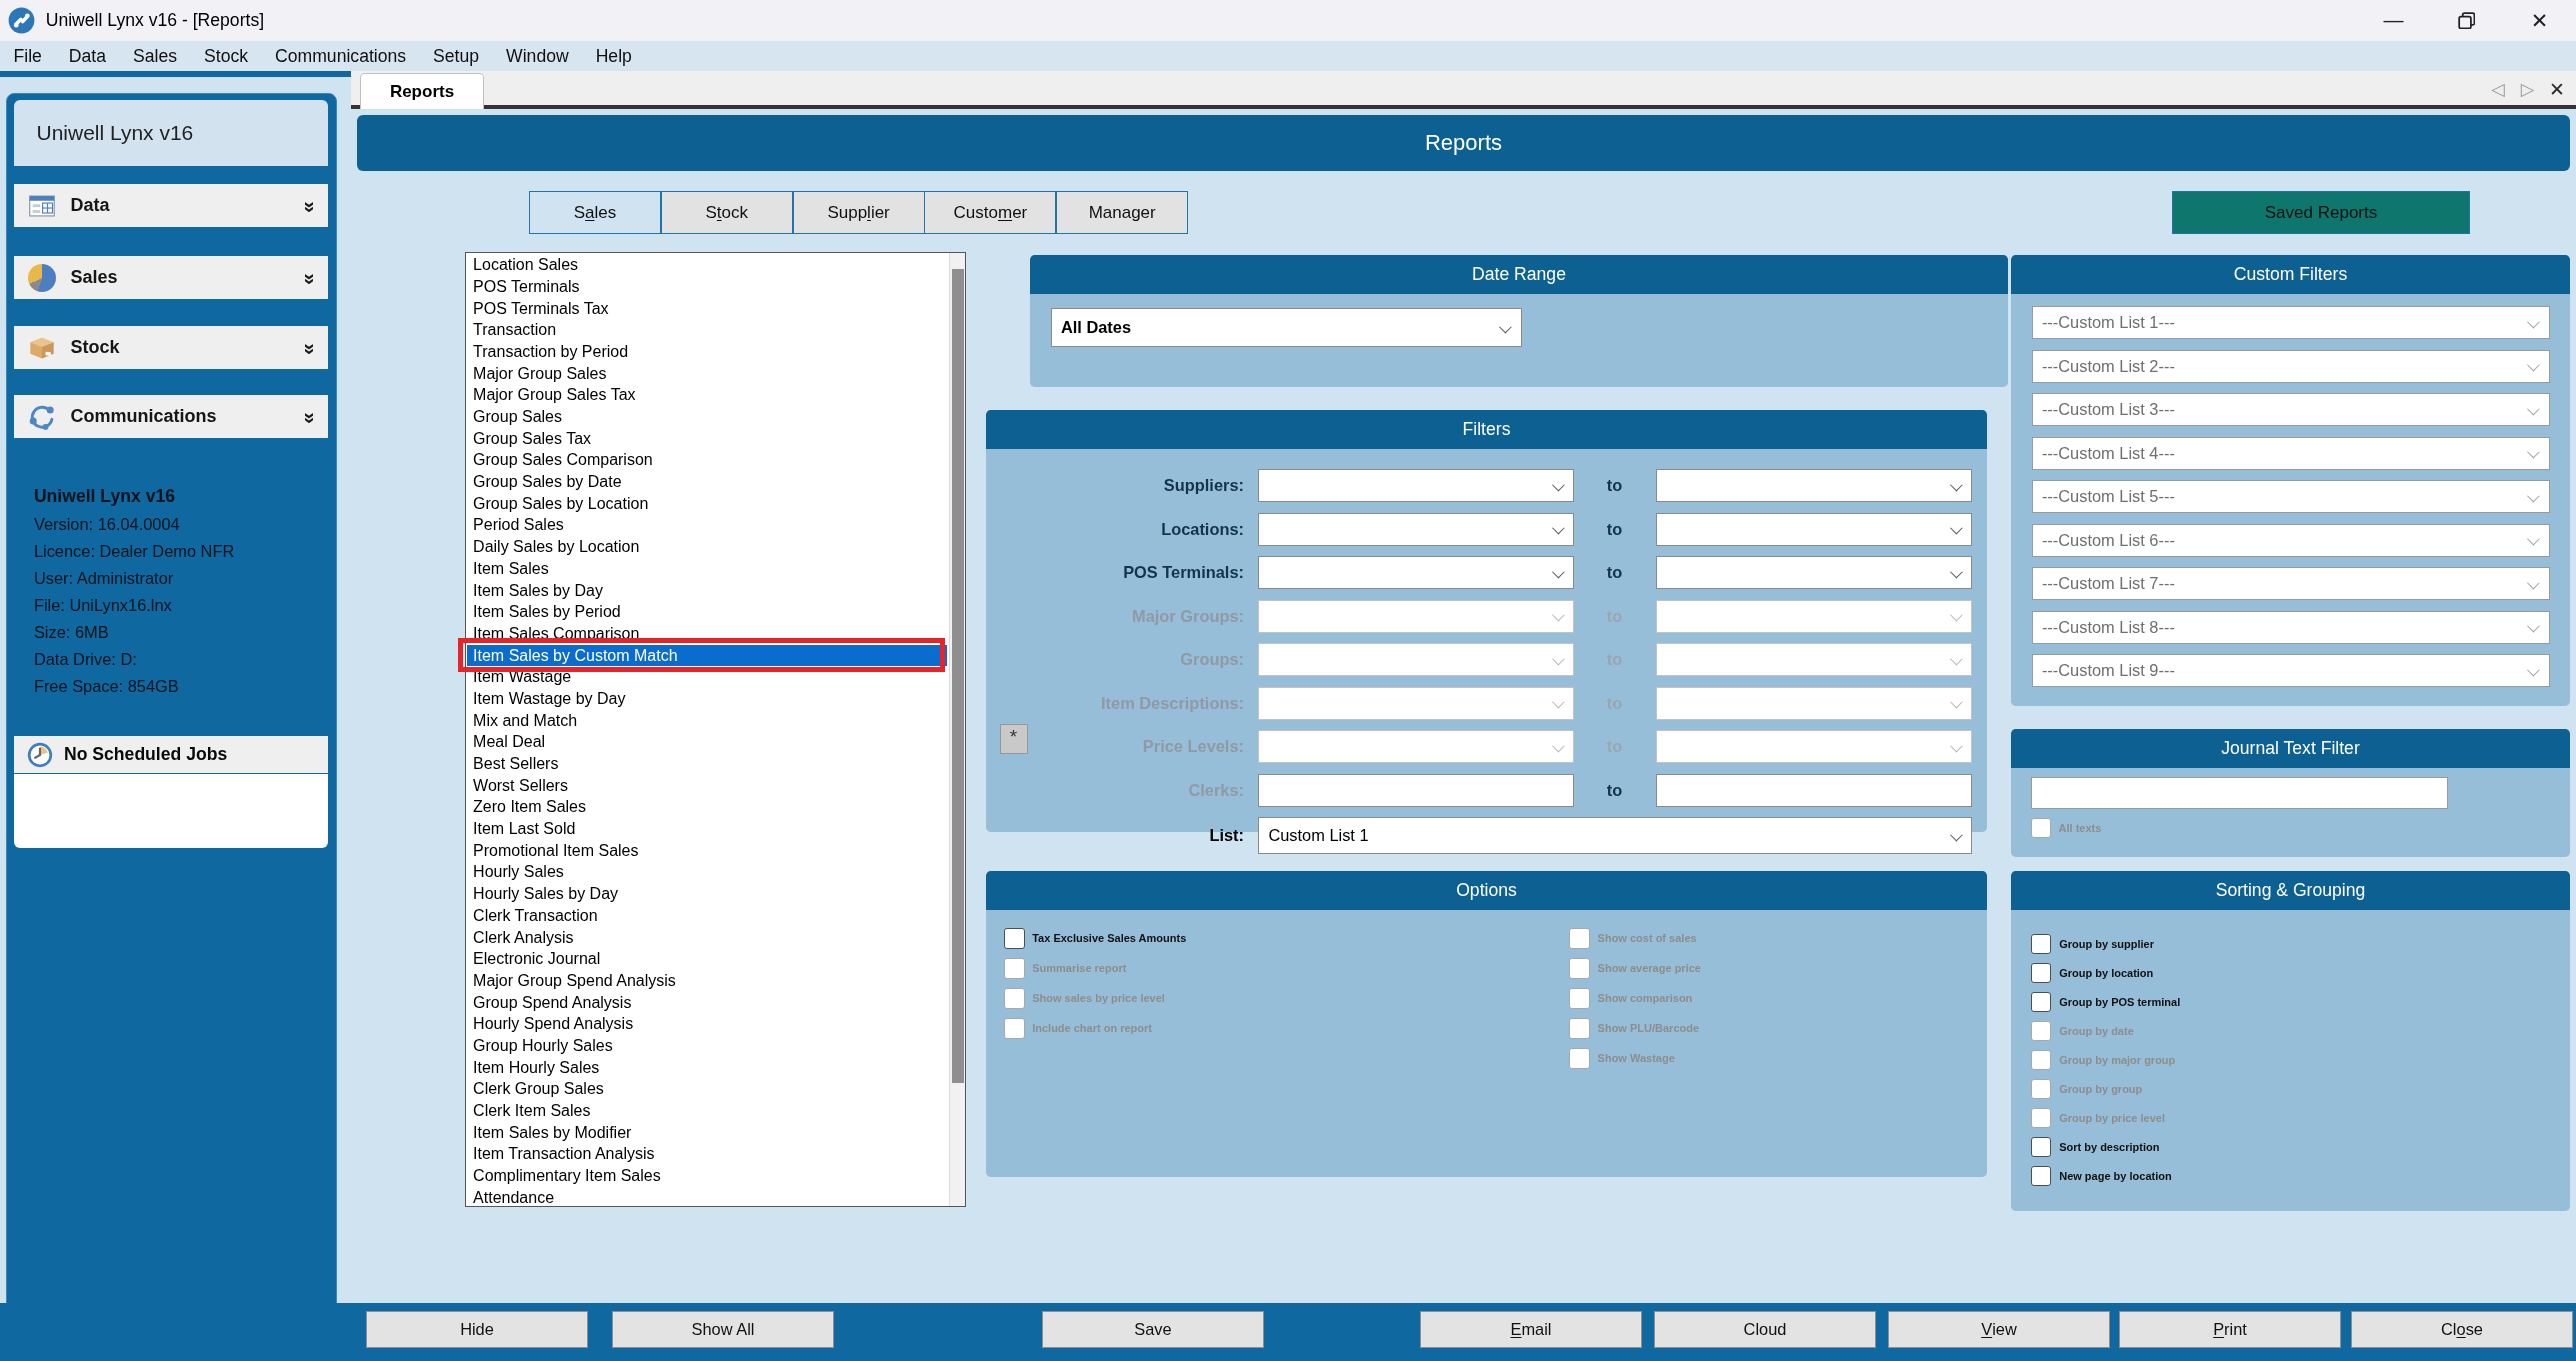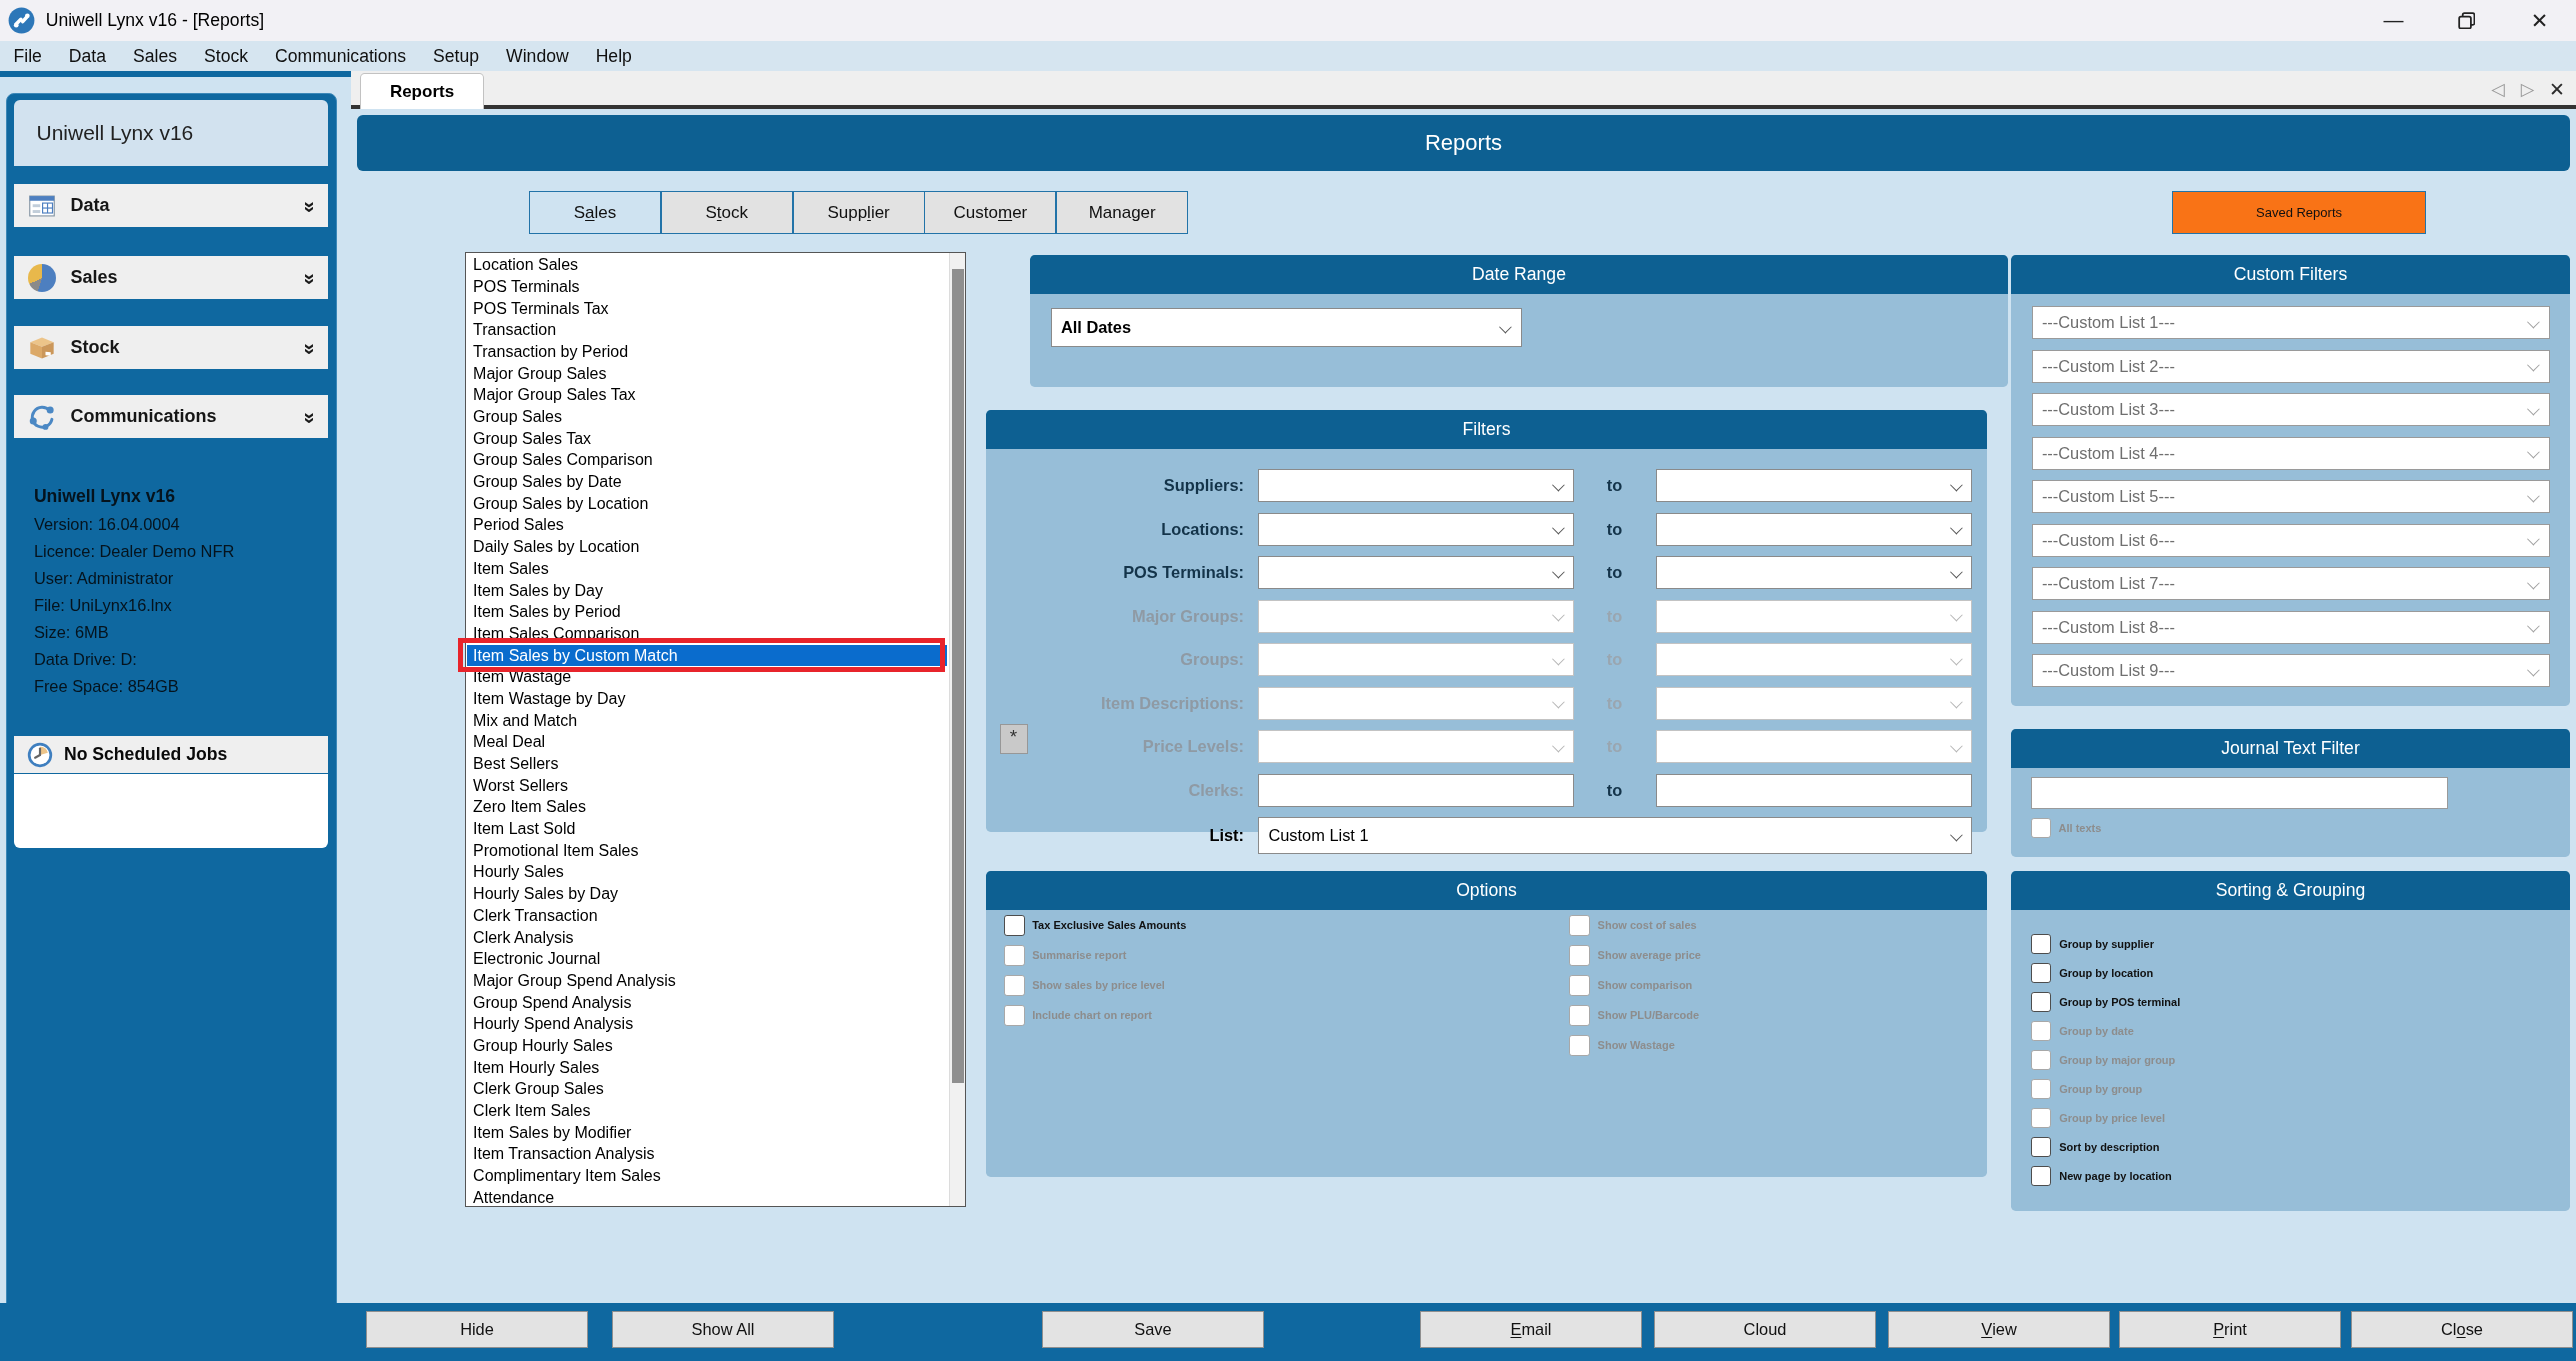--- a/index.html
+++ b/index.html
@@ -31,21 +31,21 @@
   .tab-nav .arrow{font-size:17.6px;color:#9a9a9a;width:24.6px;text-align:center}
   .tab-nav .xmark{font-size:19px;color:#2b2b2b;font-weight:700;width:24.6px;text-align:center}
 
   
   .content{position:absolute;left:351px;top:109px;width:2225px;height:1194px;background:#cfe3f1}
   .page-header{position:absolute;left:357px;top:115px;width:2213px;height:56px;background:#0d6092;border-radius:5.9px;color:#fff;font-size:22px;display:flex;align-items:center;justify-content:center}
 
   .cat-tabs{position:absolute;left:529px;top:191px;height:43px;display:flex;border:1.8px solid #2273a8;background:#2273a8;gap:1.8px}
   .cat-tab{width:130px;display:flex;align-items:center;justify-content:center;font-size:17px;background:#e2e2e2;color:#111}
   .cat-tab.active{background:#cfe3f1}
-  .saved-reports{position:absolute;left:2172px;top:191px;width:254px;height:43px;background:#f97316;border:1.8px solid #2273a8;display:flex;align-items:center;justify-content:center;font-size:13px;color:#111}
+  .saved-reports{position:absolute;left:2172px;top:191px;width:298px;height:43px;background:#0f766e;border:1.8px solid #2273a8;display:flex;align-items:center;justify-content:center;font-size:17px;color:#111}
 
   
   .report-list{position:absolute;left:465px;top:252px;width:501px;height:955px;background:#fff;border:1.2px solid #555}
   .report-items{position:absolute;left:1.2px;top:1.2px;right:17.6px;bottom:1.2px;overflow:hidden}
   .report-item{height:21.7px;line-height:21.7px;padding-left:5.9px;font-size:16px;color:#000;white-space:nowrap}
   .report-item.selected{background:#0a6ccd;color:#fff}
   .list-scrollbar{position:absolute;right:0;top:0;width:16.4px;height:100%;background:#f1f1f1;border-left:0.6px solid #dcdcdc}
   .list-thumb{position:absolute;left:2.3px;top:16.4px;width:11.7px;height:814px;background:#8f8f8f}
   .red-annotation{position:absolute;left:-8.2px;top:385px;width:487px;height:34px;border:5.3px solid #e8242b;z-index:6;pointer-events:none}
 
@@ -76,21 +76,21 @@
   .star-btn{position:absolute;left:13.5px;top:275px;width:28px;height:30px;background:#c9c9c9;border:0.6px solid #979797;font-size:19px;text-align:center;line-height:23.4px;color:#333;z-index:2}
   .list-row{position:relative;height:37px;margin-bottom:0}
   .list-row .flabel{height:37px;line-height:37px;color:#000}
   .list-combo{position:absolute;left:272px;top:0;width:714px;height:37px}
 
   
   .options-panel{left:986px;top:871px;width:1001px;height:306px}
   .opt-col{position:absolute;top:0}
   .opt-col.left{left:17.6px}
   .opt-col.right{left:583px}
-  .opt-rows{}
+  .opt-rows{padding-top:13px}
   .opt-row{display:flex;align-items:center;height:30px}
   .cb{width:21px;height:21px;background:#fff;border:1.2px solid #4d4d4d;border-radius:2.9px;margin-right:7.6px;flex:none}
   .opt-row span,.sort-row span,.cb-label{font-size:11px;font-weight:700;color:#111;white-space:nowrap}
   .opt-row.disabled span,.sort-row.disabled span{color:#8d8d8d}
   .opt-row.disabled .cb,.sort-row.disabled .cb,.cbrow.disabled .cb{border-color:#a8a8a8}
 
   
   .custom-panel{left:2011px;top:255px;width:559px;height:451px}
   .custom-rows{padding:12.3px 20.5px 0 20.5px}
   .custom-combo{height:33px;margin-bottom:10.5px;color:#6f6f6f;border-color:#9a9a9a}

